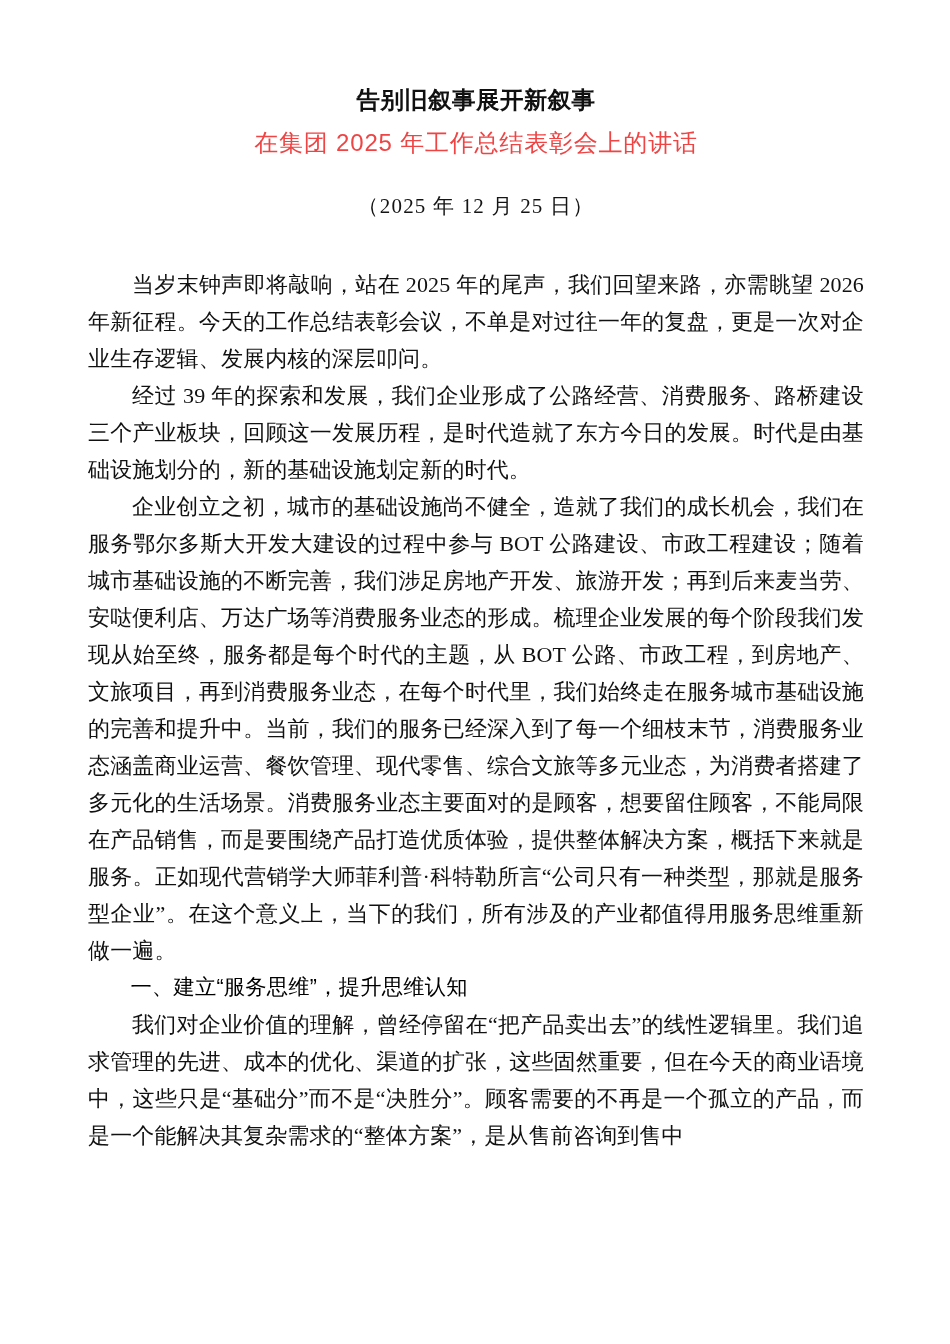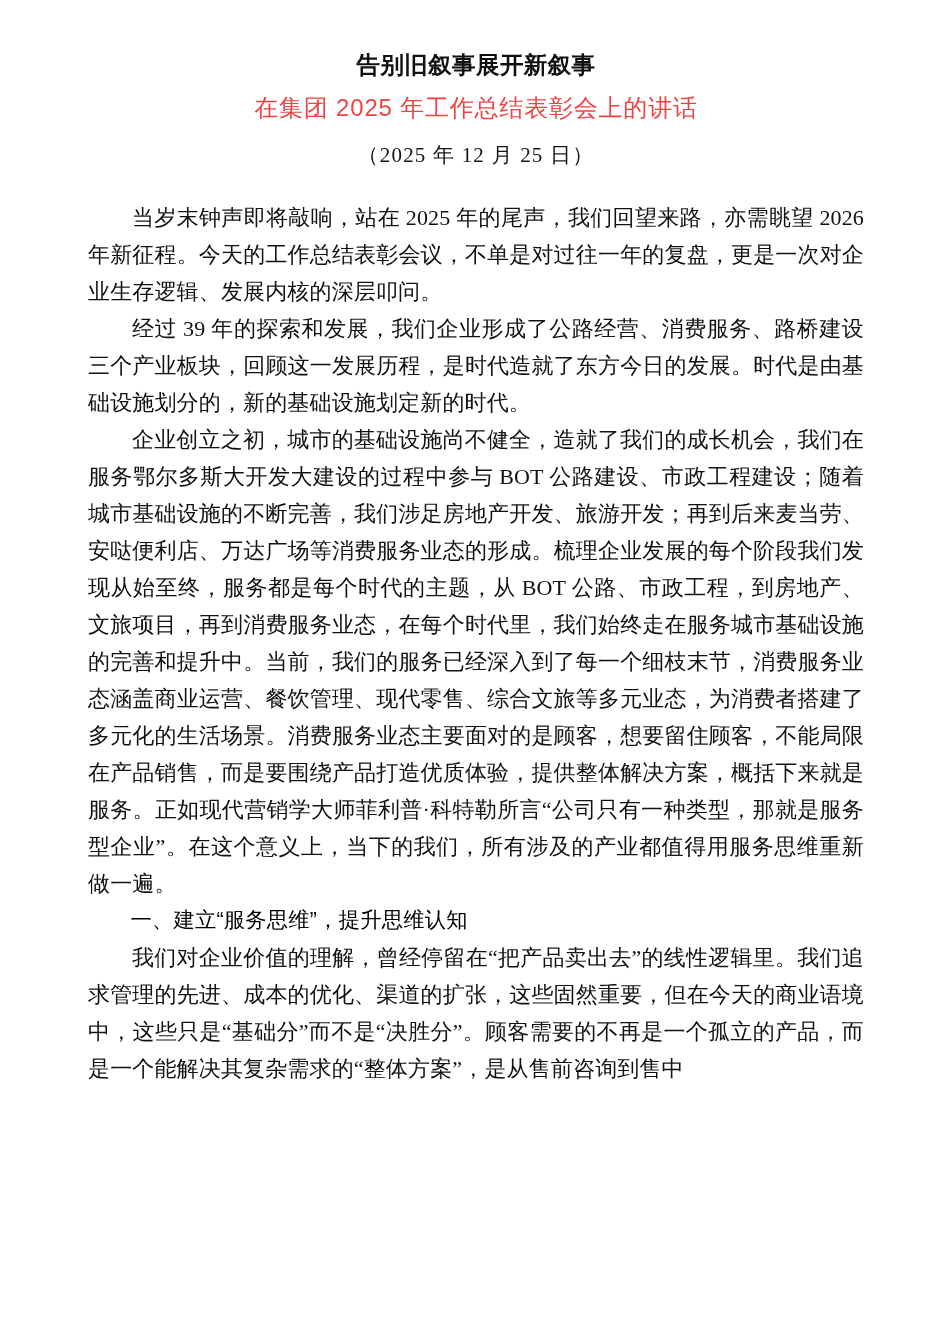--- a/index.html
+++ b/index.html
@@ -28,21 +28,21 @@
   .content {
     position: absolute;
     left: 88px;
     top: 0;
     width: 776px;
   }
 
   
   .doc-title {
     margin: 0;
-    padding-top: 51px;
+    padding-top: 86px;
     text-align: center;
     font-family: "Liberation Serif", "DejaVu Serif", serif;
     font-weight: bold;
     font-size: 23.5px;
     letter-spacing: 0.4px;
     line-height: 1.25;
     color: #101010;
   }
 
   .doc-subtitle {
@@ -58,21 +58,21 @@
   .doc-subtitle.line2 {
     padding-top: 2px;
     letter-spacing: 1.2px;
   }
   .doc-date {
     text-align: center;
     font-family: "Liberation Serif", "DejaVu Serif", serif;
     font-size: 21px;
     letter-spacing: 1.2px;
     color: #141414;
-    margin: 0;
+    margin: 16px;
     padding-top: 13px;
   }
 
   
   .body-block {
     padding-top: 30px;
   }
 
   p.para {
     margin: 0;

